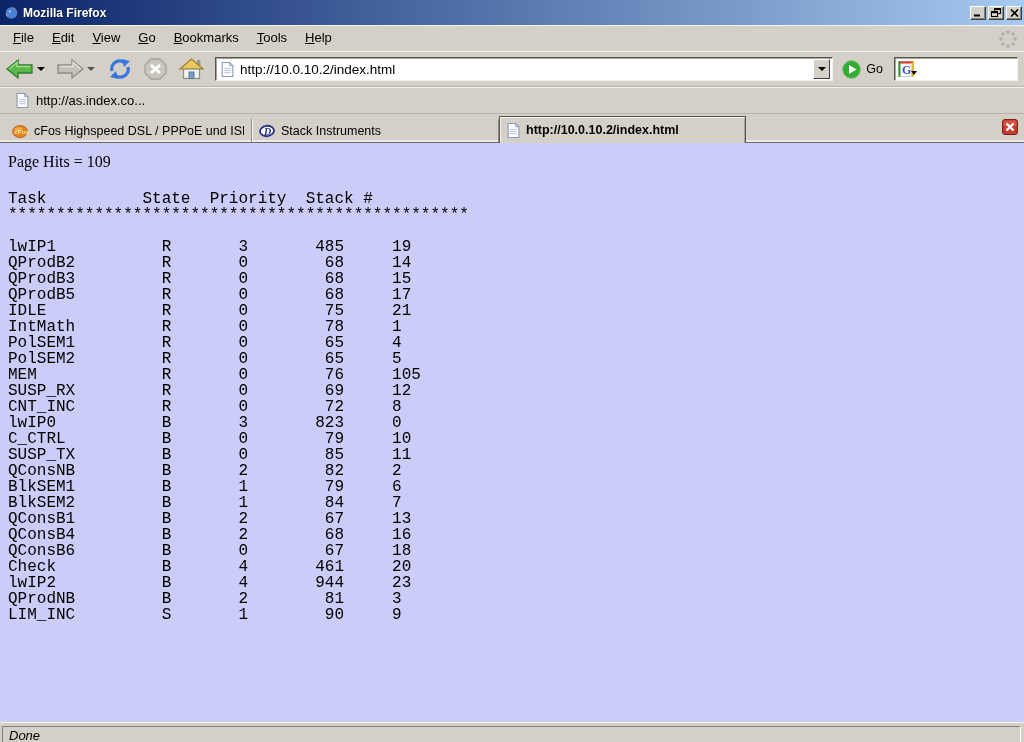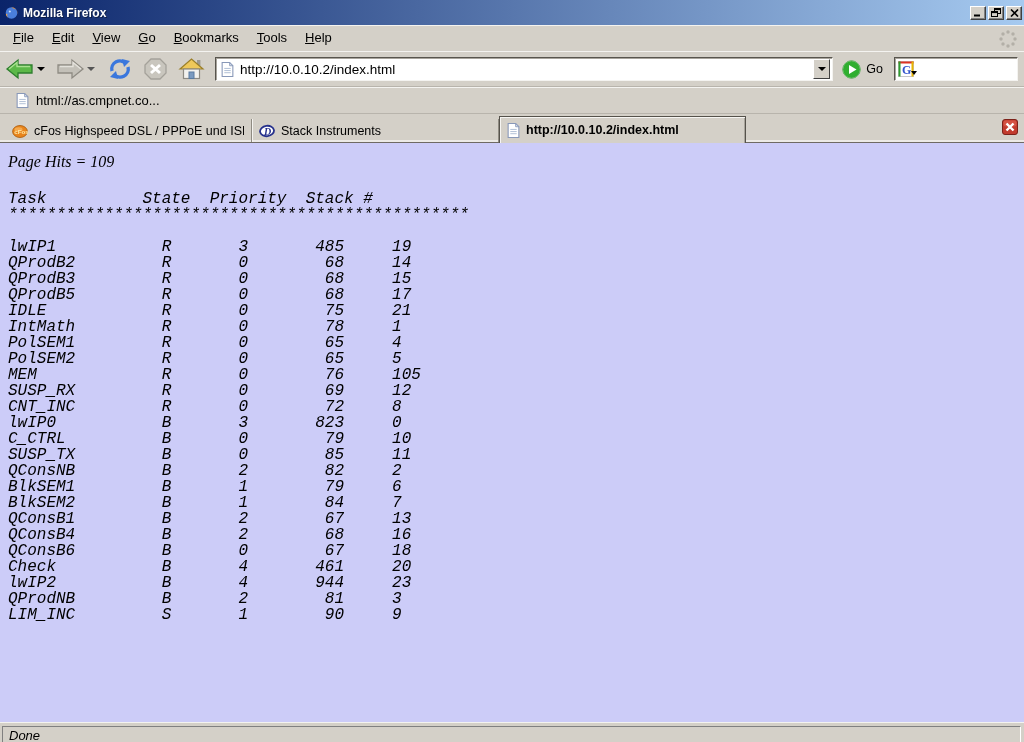--- a/index.html
+++ b/index.html
@@ -65,21 +65,21 @@
     padding:0 7px;font-size:12.5px;white-space:nowrap;overflow:hidden;cursor:default;}
   .tab.inactive{border-right:1px solid #8f8b82;box-shadow:1px 0 0 #f4f3f0;}
   .tab .favicon{flex:none;}
   .tab .tab-label{overflow:hidden;white-space:nowrap;}
   .tab.active{height:27px;font-weight:bold;background:var(--chrome);position:relative;z-index:2;
     border:1px solid #55524b;border-bottom:none;margin-bottom:-1px;
     box-shadow:inset 1px 1px 0 #f6f5f2, inset -1px 0 0 #a8a49c;}
   #tab-close{position:absolute;right:6px;bottom:7px;width:16px;height:16px;
     border:none;background:none;padding:0;}
   
-  #content{height:579px;background:var(--page-bg);padding:10px 8px 0 8px;overflow:hidden;font-style:italic;}
+  #content{height:579px;background:var(--page-bg);padding:10px 8px 0 8px;overflow:hidden;}
   #page-hits{font-family:"Liberation Serif","DejaVu Serif",serif;font-size:16px;line-height:17px;margin:0;}
   #task-pre{font-family:"Liberation Mono","DejaVu Sans Mono",monospace;font-size:16px;
     line-height:16px;margin:21px 0 0 0;letter-spacing:0;}
   
   #statusbar{height:26px;background:var(--chrome);border-top:1px solid #f4f3f0;
     display:flex;align-items:center;padding:3px 3px 4px 2px;font-style:italic;}
   #status-panel{flex:1;height:19px;border:1px solid;
     border-color:var(--chrome-dark) var(--chrome-light) var(--chrome-light) var(--chrome-dark);
     display:flex;align-items:center;padding-left:6px;font-size:13px;}
 </style>
@@ -206,21 +206,21 @@
   </div>
 </div>
 
 <div id="bookmarkbar">
   <div class="bookmark">
     <svg width="13" height="15" viewBox="0 0 12 14">
       <path d="M1,0.5 H8 L11,3.5 V13.5 H1 Z" fill="#fff" stroke="#8898b8"></path>
       <path d="M8,0.5 L11,3.5 H8 Z" fill="#d8e0f0" stroke="#8898b8" stroke-width="0.8"></path>
       <path d="M3,6 H9 M3,8 H9 M3,10 H9" stroke="#aebdd4" stroke-width="0.9"></path>
     </svg>
-    <span>html://as.cmpnet.co...</span>
+    <span>http://as.index.co...</span>
   </div>
 </div>
 
 <div id="tabbar">
   <div class="tab inactive">
     <svg class="favicon" width="16" height="16" viewBox="0 0 16 16">
       <ellipse cx="8" cy="8.5" rx="7.4" ry="6" fill="#e8851c" stroke="#a85808" stroke-width="0.8"></ellipse>
       <ellipse cx="6.5" cy="6.5" rx="4" ry="2.2" fill="#f7b35c" opacity="0.8"></ellipse>
       <text x="2.2" y="11" font-family="Liberation Sans, sans-serif" font-weight="bold" font-size="6.2" fill="#ffe9a8">cFos</text>
     </svg>

